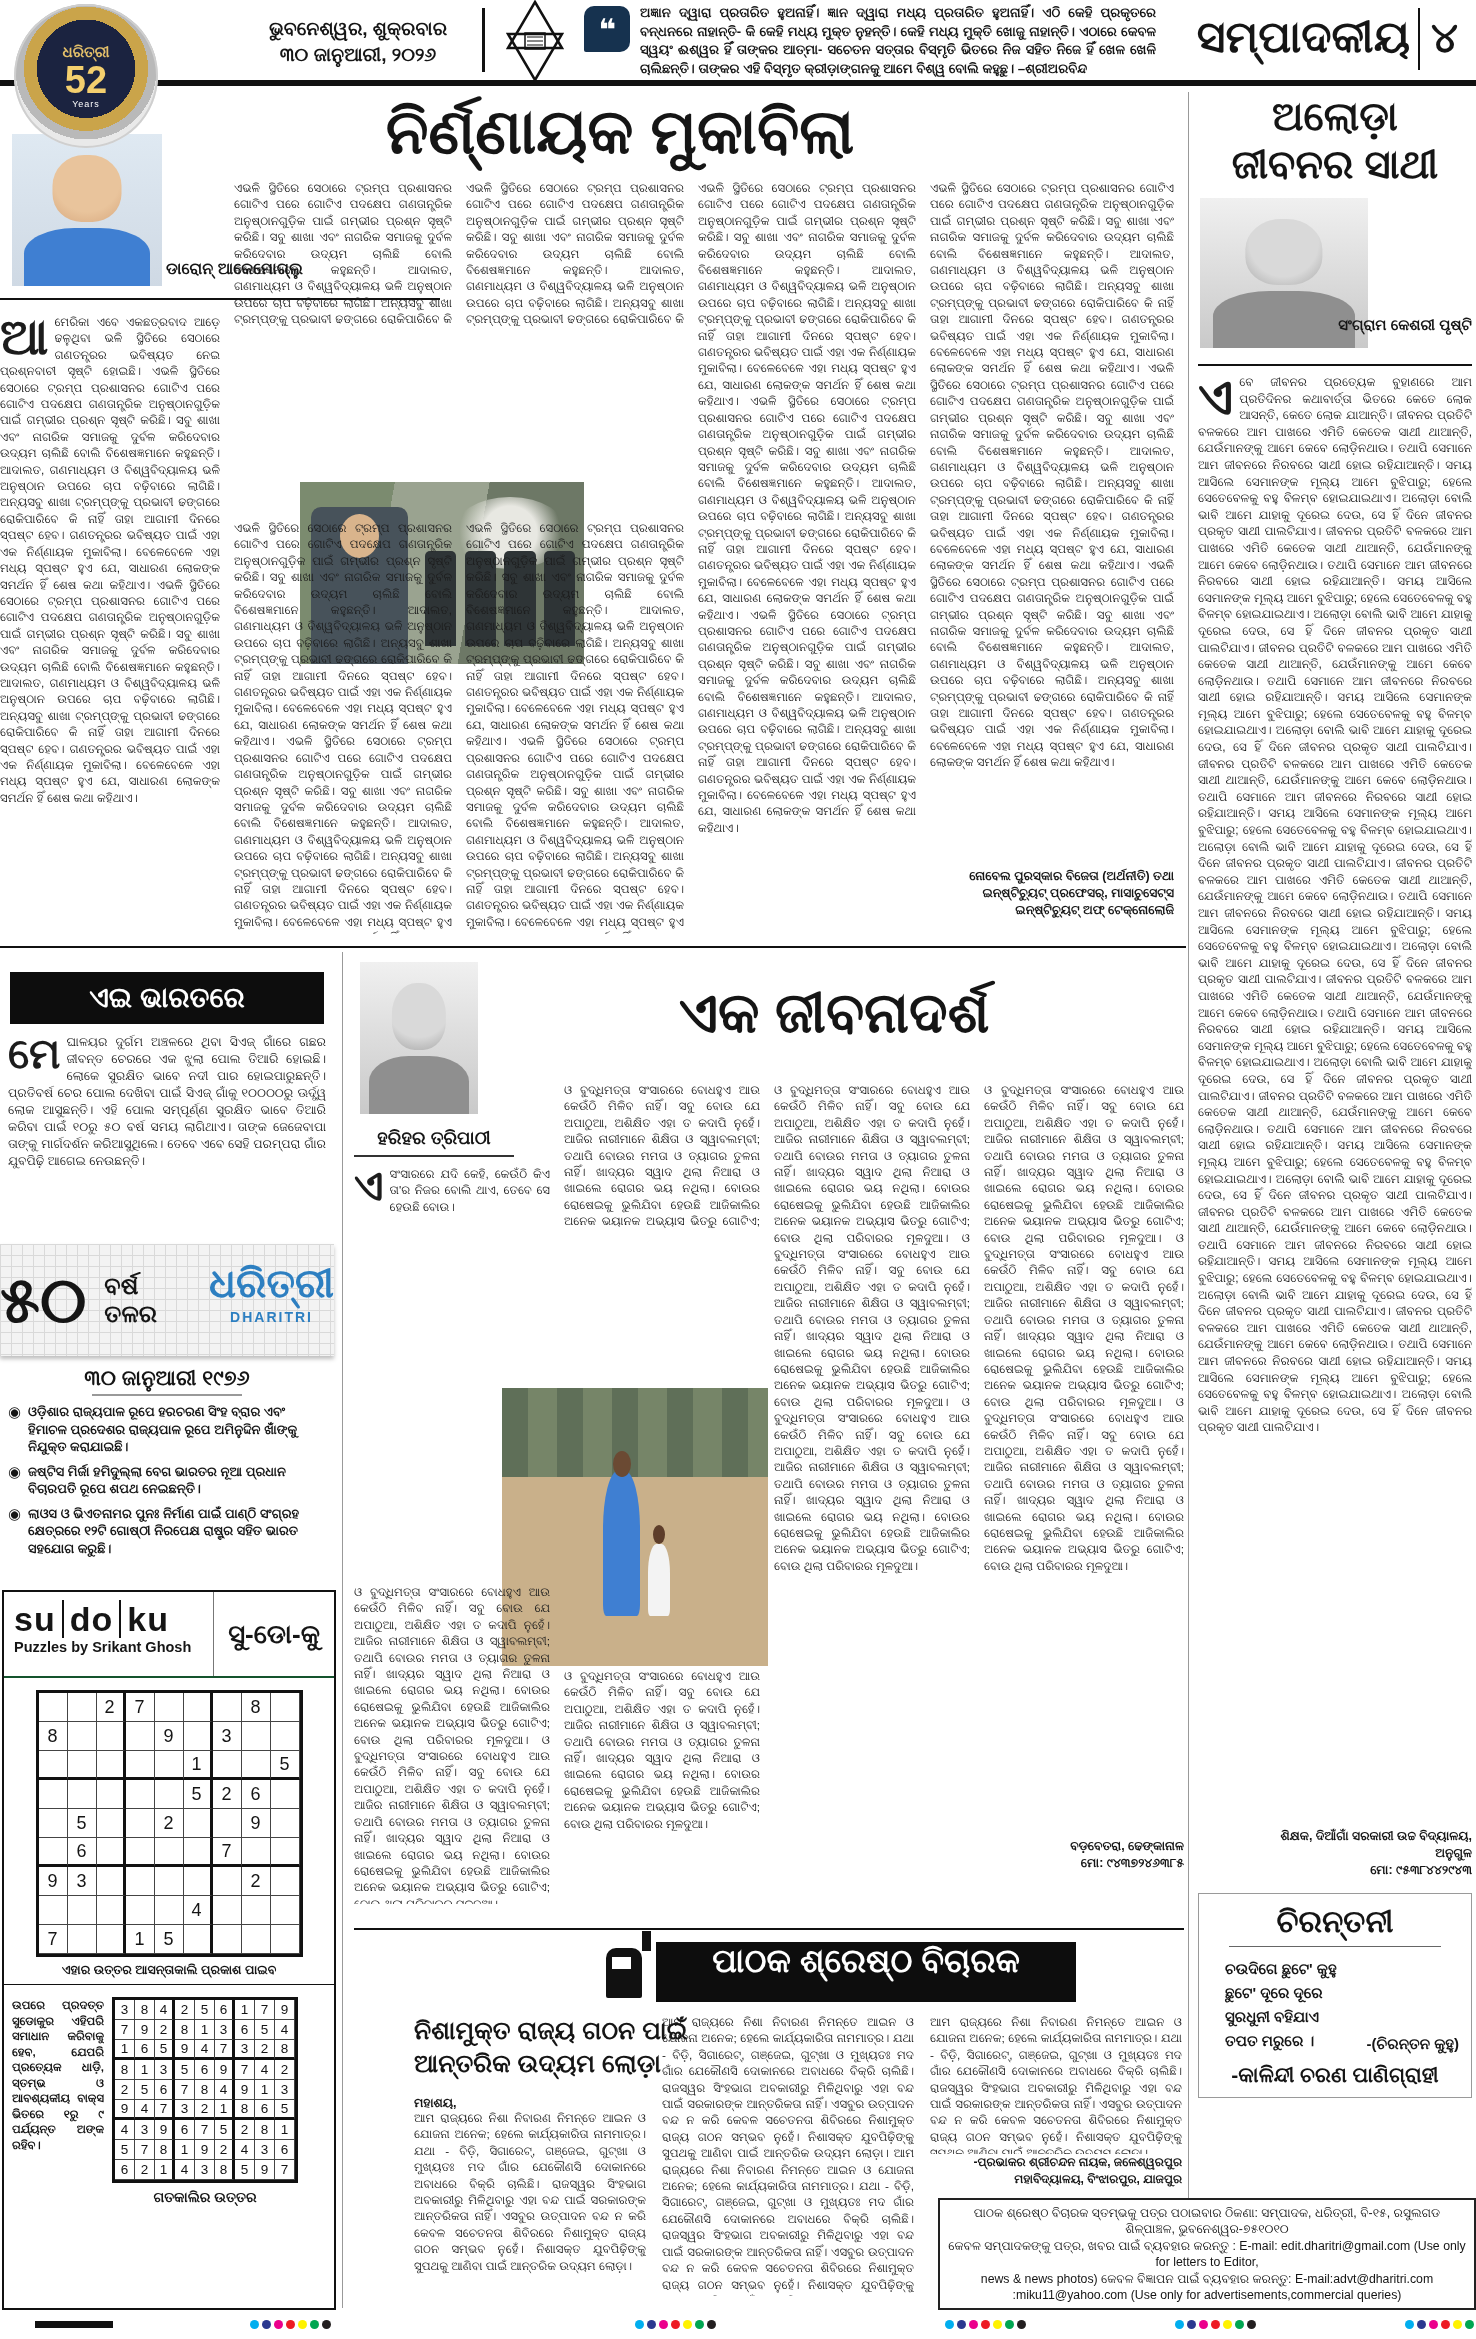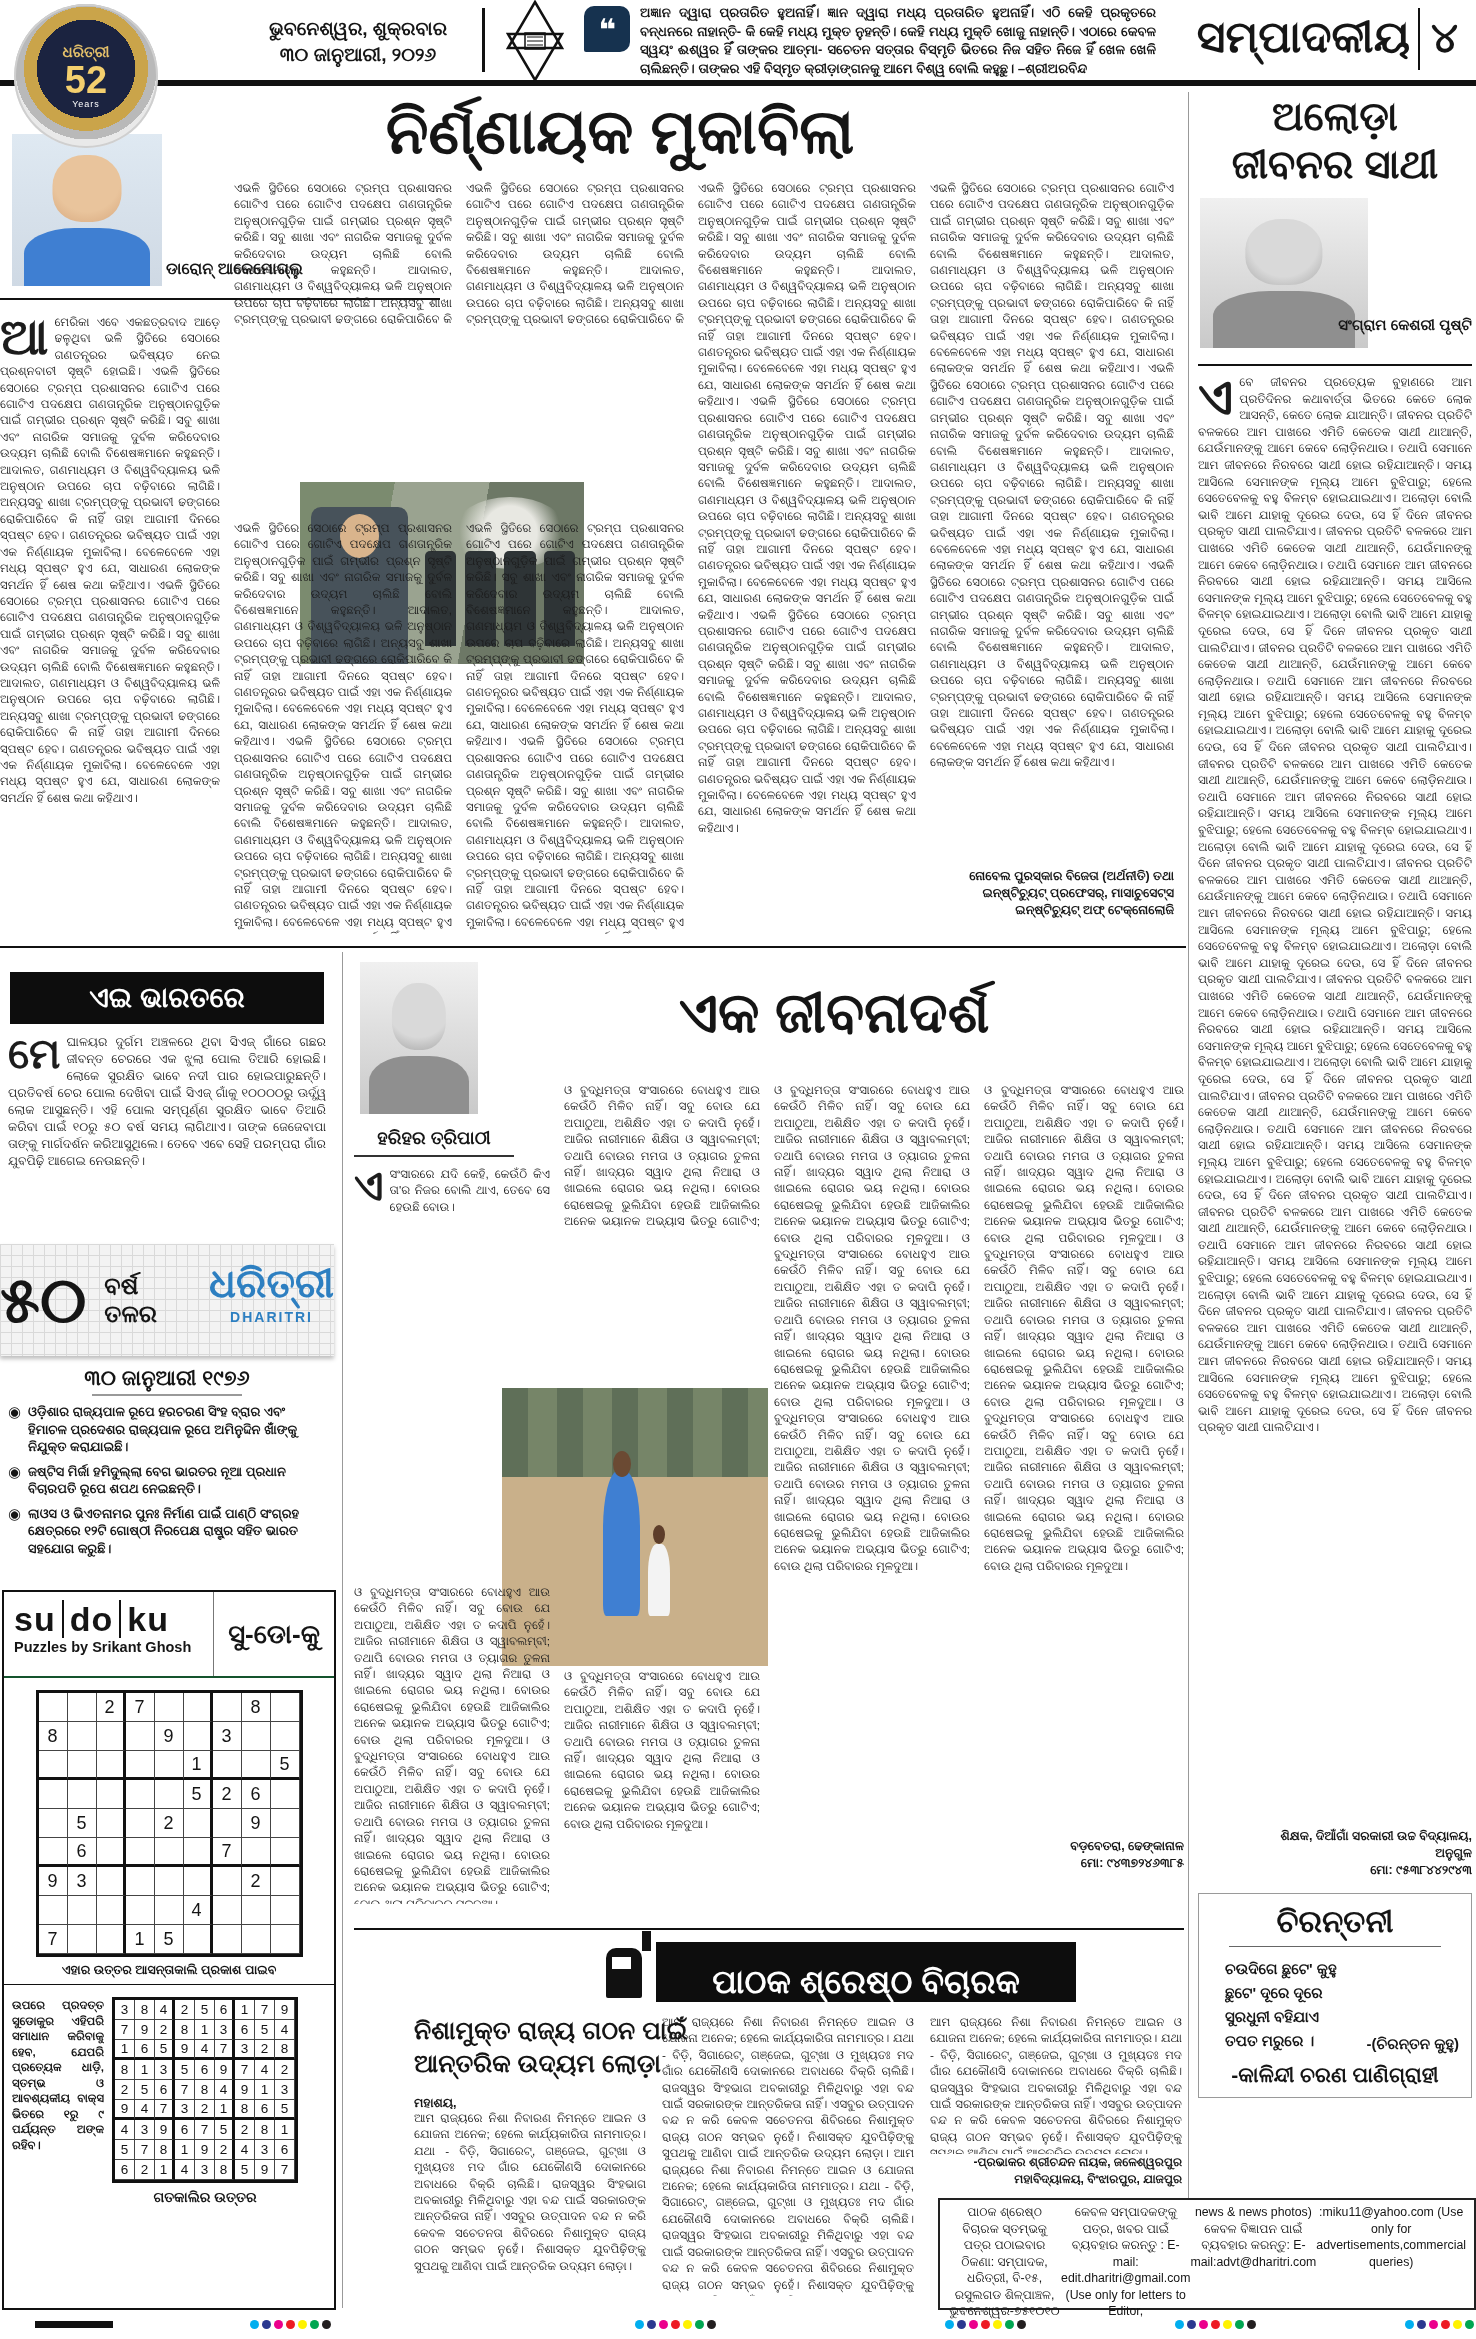--- a/index.html
+++ b/index.html
@@ -81,36 +81,36 @@
   .sd-cell{border-right:1px solid #444;border-bottom:1px solid #444;display:flex;align-items:center;justify-content:center;font-size:18px;}
   #sd-solution .sd-cell{font-size:13.5px;}
   .sd-cell.thick-r{border-right:3px solid #111;}
   .sd-cell.thick-b{border-bottom:3px solid #111;}
   .sud-note{font-size:12.6px;font-weight:600;text-align:center;margin:4px 8px;}
   .sud-bottom{display:flex;gap:8px;padding:12px 6px 4px 8px;border-top:1px solid #111;margin-top:6px;}
   .sud-instr{width:92px;font-size:11.6px;line-height:15.5px;text-align:justify;font-weight:600;}
   .sud-cap{text-align:center;font-size:14px;font-weight:600;margin-top:6px;}
 
   
-  .letters-banner{background:#0d0d0d;color:#fff;display:flex;align-items:flex-end;justify-content:center;font-size:33px;font-weight:bold;}
+  .letters-banner{background:#0d0d0d;color:#fff;display:flex;align-items:flex-start;justify-content:center;font-size:33px;font-weight:bold;}
   .mailbox{position:relative;background:#111;border-radius:10px 10px 2px 2px;}
   .mailbox:before{content:"";position:absolute;left:18%;top:18%;width:52%;height:24%;background:#fff;}
   .mailbox:after{content:"";position:absolute;right:-26%;top:-34%;width:26%;height:40%;background:#111;}
   .letter-headline{font-size:25px;line-height:33px;font-weight:bold;}
 
   
   .chir{border:1px solid #9a9a9a;background:#fff;padding:10px 12px;}
   .chir .t{font-size:31px;font-weight:bold;text-align:center;}
   .chir .r{height:1px;background:#666;margin:6px 18px 10px;}
   .chir .poem{font-size:15px;font-weight:600;line-height:24px;padding-left:14px;}
   .chir .src{text-align:right;font-size:15px;font-weight:600;margin-top:-18px;}
   .chir .auth{font-size:21px;font-weight:bold;text-align:center;margin-top:10px;}
 
   .footer-box{border:2px solid #222;background:#fff;font-size:12.3px;line-height:16.5px;text-align:center;
-      display:flex;flex-direction:row;justify-content:center;padding:4px 8px;z-index:6;}
+      display:flex;flex-direction:column;justify-content:center;padding:4px 8px;z-index:6;}
 
   .regdot{width:9px;height:9px;border-radius:50%;display:inline-block;margin-right:3px;}
   .cluster{position:absolute;top:8px;display:flex;}
 </style>
 </head>
 <body>
 
 <div class="page">
 
   <div class="abs" id="header" style="left:0;top:0;width:1476px;height:90px;">

